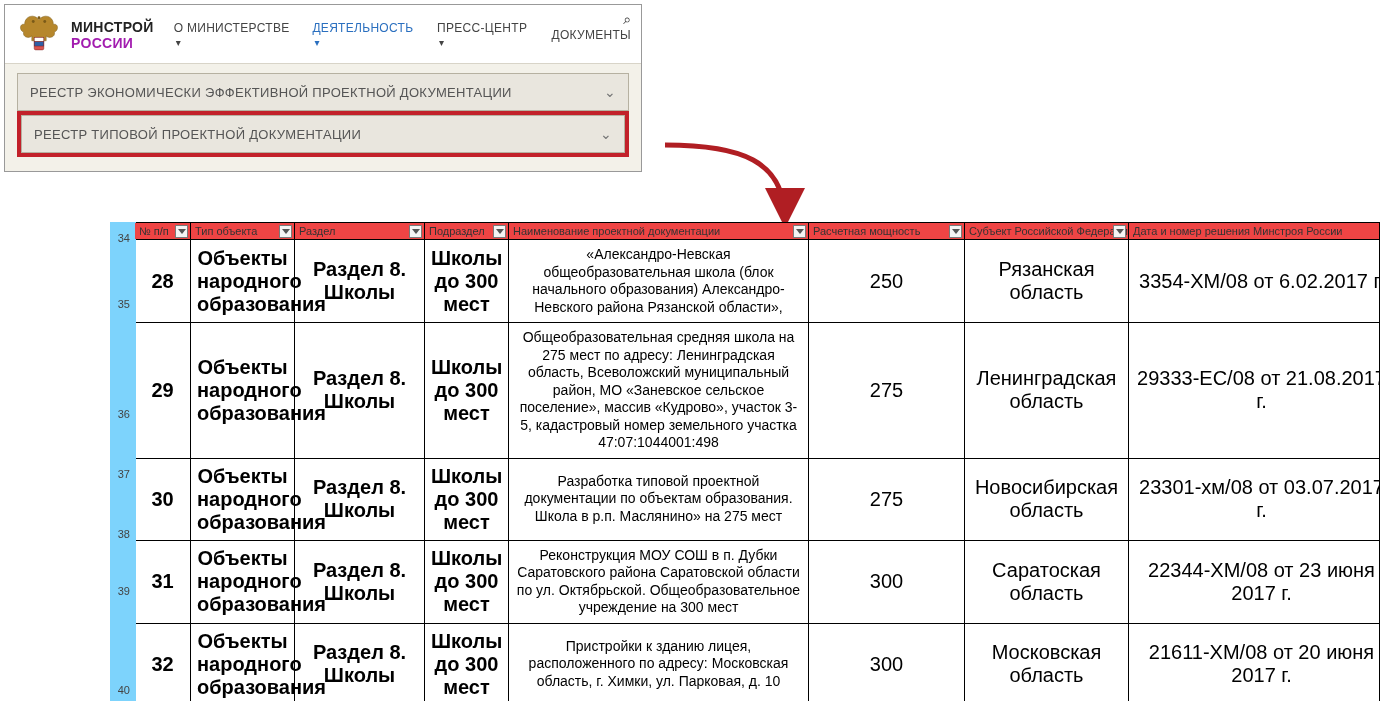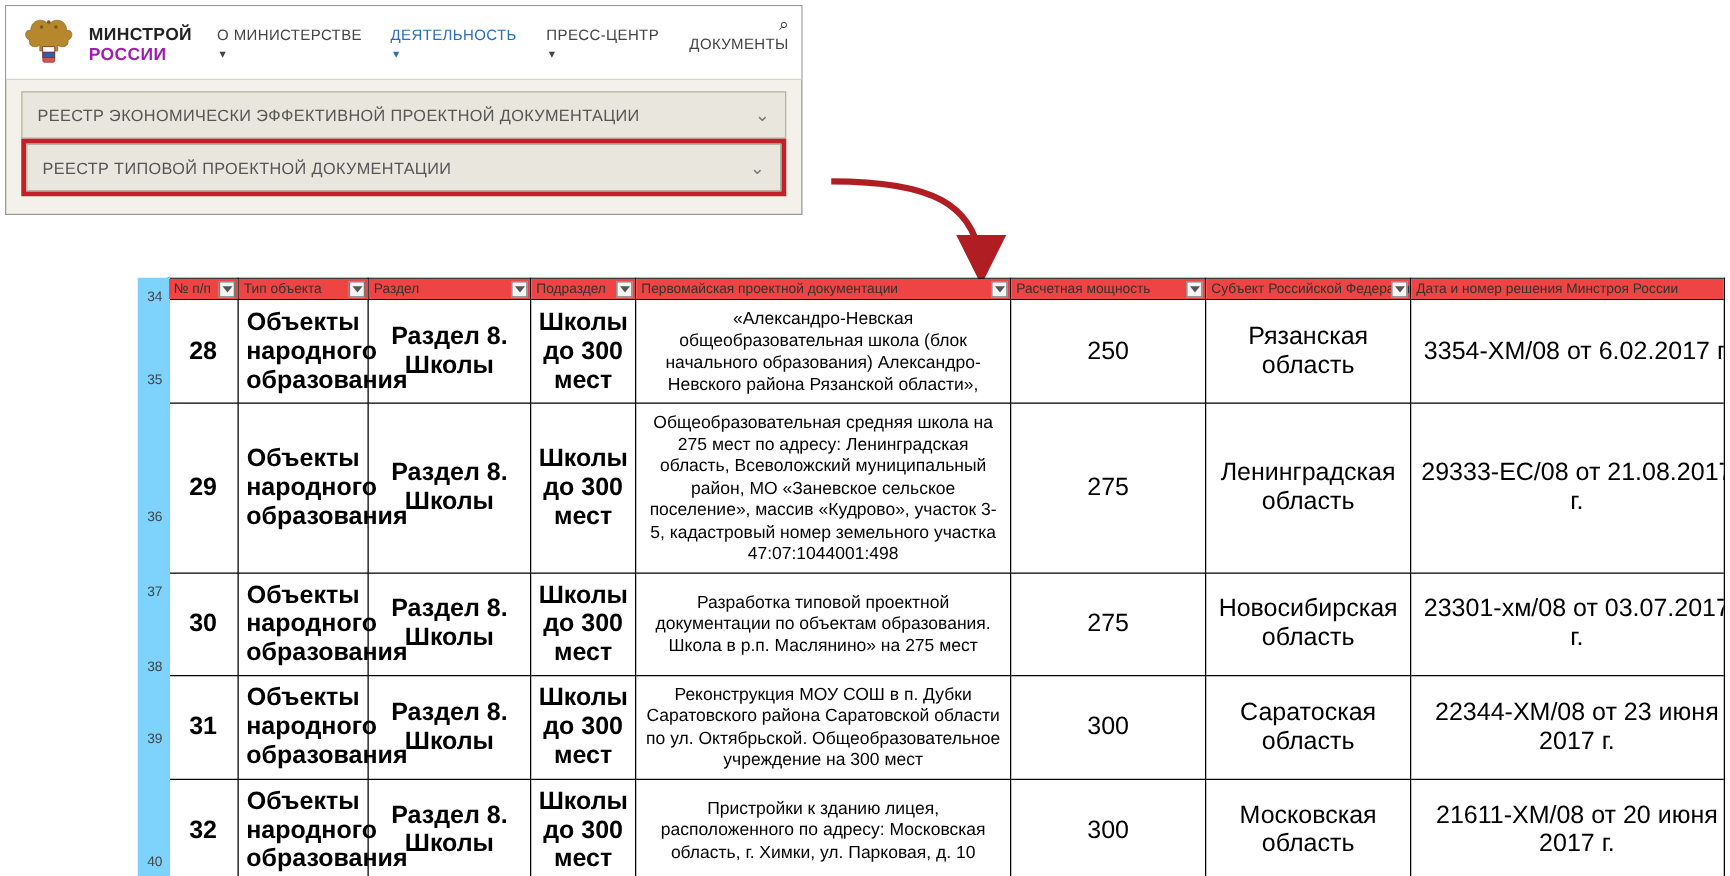--- a/index.html
+++ b/index.html
@@ -157,21 +157,21 @@
         <col class="c-cap">
         <col class="c-reg">
         <col class="c-res">
     </colgroup>
     <thead>
       <tr>
         <th><span>№ п/п</span><span class="tri"></span></th>
         <th><span>Тип объекта</span><span class="tri"></span></th>
         <th><span>Раздел</span><span class="tri"></span></th>
         <th><span>Подраздел</span><span class="tri"></span></th>
-        <th><span>Первомайская проектной документации</span><span class="tri"></span></th>
+        <th><span>Наименование проектной документации</span><span class="tri"></span></th>
         <th><span>Расчетная мощность</span><span class="tri"></span></th>
         <th><span>Субъект Российской Федерации</span><span class="tri"></span></th>
         <th><span>Дата и номер решения Минстроя России</span></th>
       </tr>
     </thead>
     <tbody id="tbody">
         <tr>
           <td><span class="bold">28</span></td>
           <td><span class="bold">Объекты народного образования</span></td>
           <td><span class="bold">Раздел 8. Школы</span></td>

